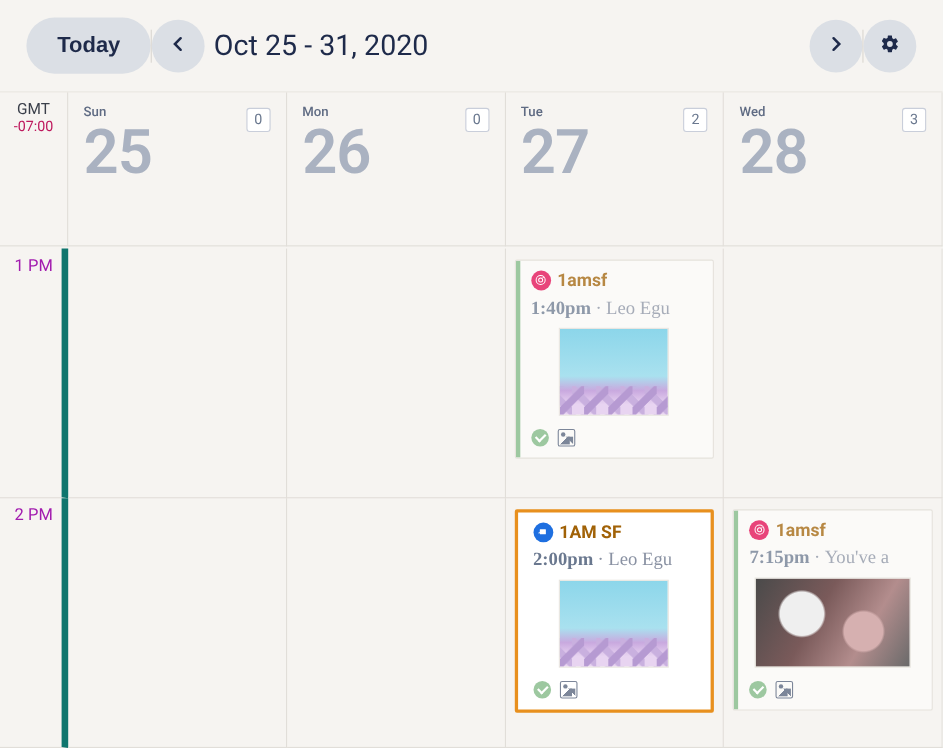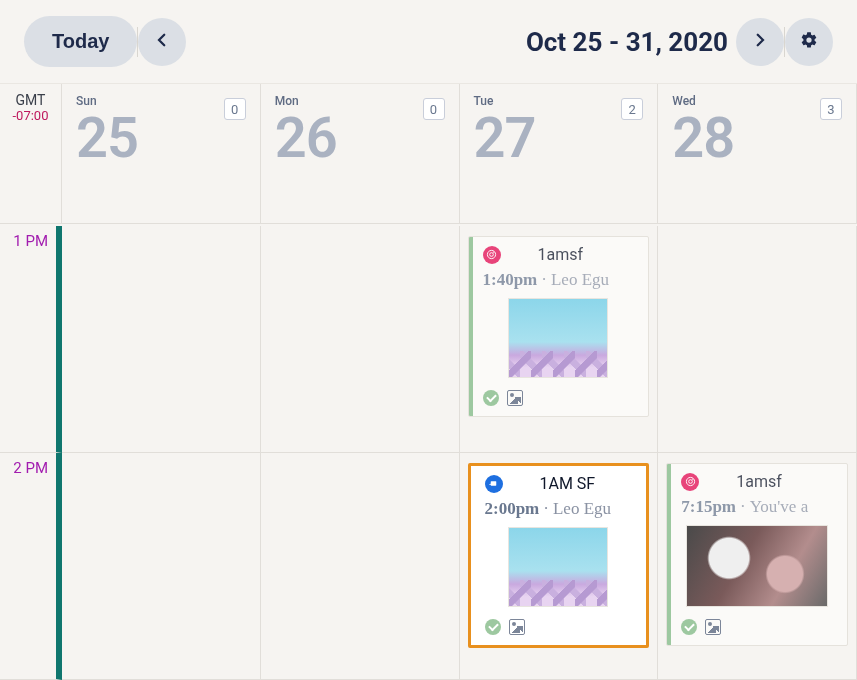--- a/index.html
+++ b/index.html
@@ -37,23 +37,23 @@
     border-radius: 50%;
     background: #dbdfe5;
     border: none;
     display: flex; align-items: center; justify-content: center;
     cursor: pointer;
     color: #1e2a4a;
   }
   .circle-btn svg { width: 18px; height: 18px; }
   .range-title {
     flex: 1;
-    text-align: right;
+    text-align: left;
     font-size: 26px;
-    font-weight: 700;
+    font-weight: 400;
     color: #1e2a4a;
     margin: 0 8px;
   }
   
   .calendar {
     display: grid;
     grid-template-columns: 62px repeat(4, 1fr);
     height: calc(100% - 84px);
   }
   .tz-cell {
@@ -134,21 +134,21 @@
     margin-left: 4px;
   }
   .acct-icon {
     width: 18px; height: 18px; border-radius: 50%;
     display: flex; align-items: center; justify-content: center;
     flex-shrink: 0;
   }
   .acct-icon.ig { background: #e8447a; }
   .acct-icon.fb { background: #1e6fe0; }
   .acct-icon svg { width: 11px; height: 11px; fill: #fff; }
-  .acct-name { font-weight: 400; color: #0f172a; font-size: 16px; white-space: nowrap; overflow: hidden; text-overflow: clip; margin-left: 31px; }
+  .acct-name { font-weight: 700; color: #a16207; font-size: 16px; white-space: nowrap; overflow: hidden; text-overflow: clip; }
   .card .row2 {
     display: flex; align-items: center; gap: 4px;
     margin: 6px 0 8px 4px;
     font-size: 17px;
     white-space: nowrap;
     overflow: hidden;
     font-family: Liberation Serif, serif;
   }
   .time { font-weight: 700; color: #6a788f; }
   .sep  { color: #8a92a3; }

